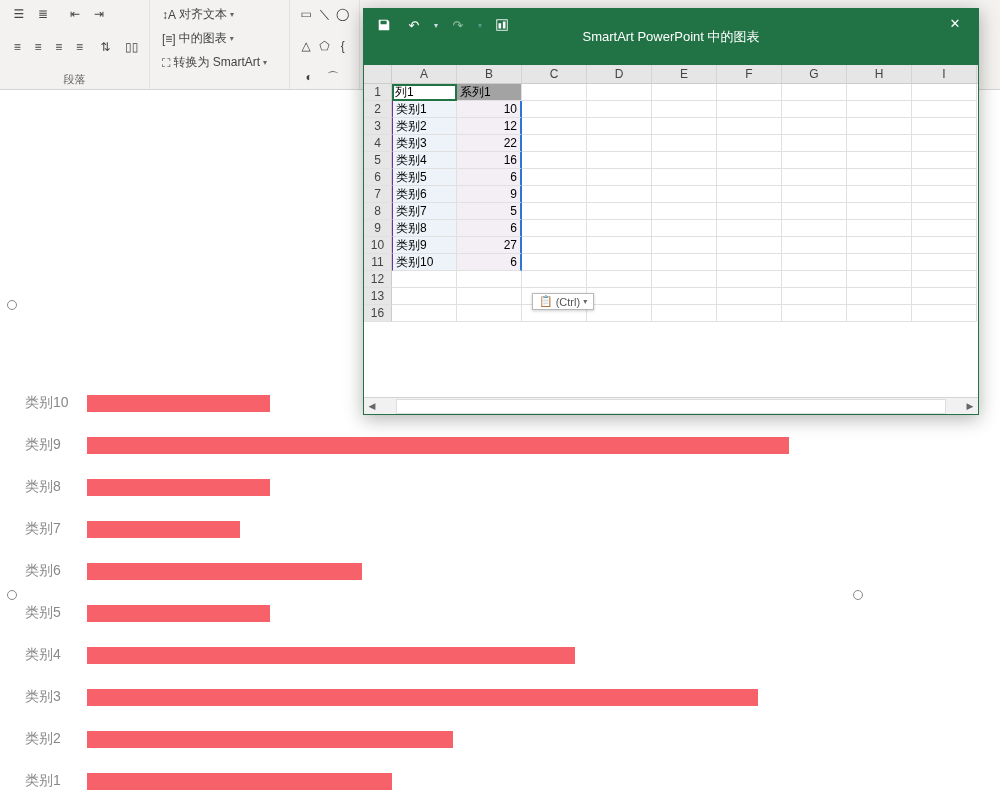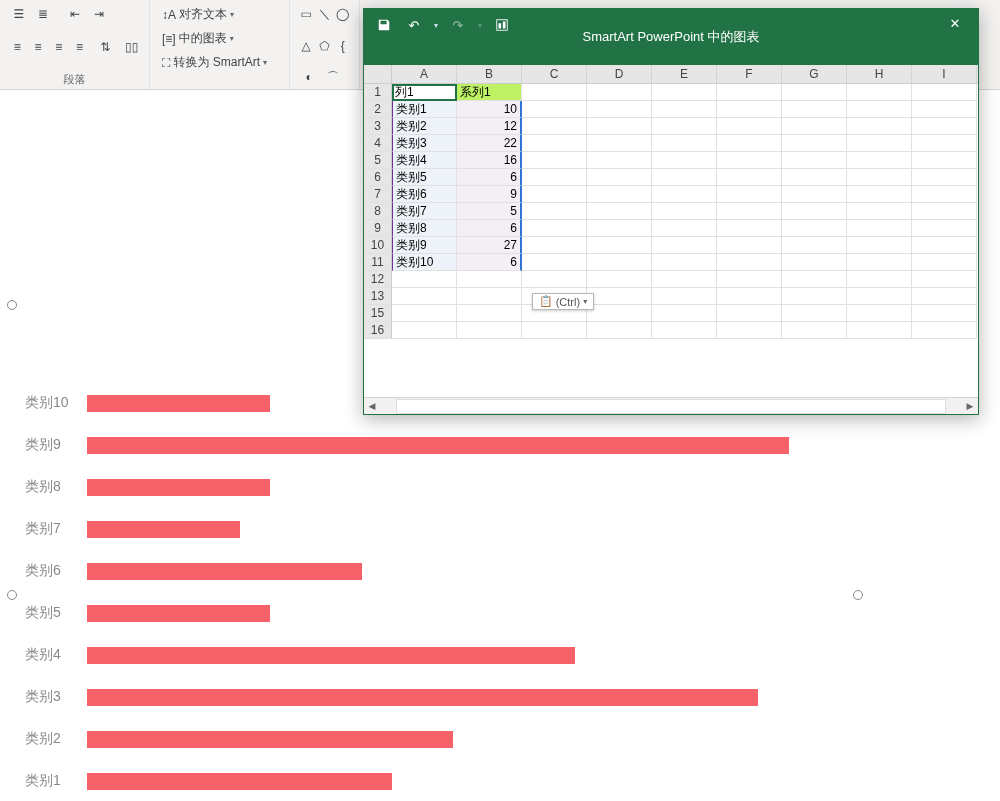--- a/index.html
+++ b/index.html
@@ -230,21 +230,21 @@
         <div class="col-h">F</div>
         <div class="col-h">G</div>
         <div class="col-h">H</div>
         <div class="col-h">I</div>
       </div>
     <div class="sheet-rows" id="sheetrows">
 
     <div class="sheet-row">
           <div class="row-h">1</div>
           <div class="cell">列1</div>
-          <div class="cell" style="background: #bef264;">系列1</div>
+          <div class="cell" style="background: #a3a3a3;">系列1</div>
           <div class="cell"></div>
           <div class="cell"></div>
           <div class="cell"></div>
           <div class="cell"></div>
           <div class="cell"></div>
           <div class="cell"></div>
           <div class="cell"></div>
         </div>
         <div class="sheet-row">
           <div class="row-h">2</div>
@@ -373,32 +373,20 @@
           <div class="cell"></div>
           <div class="cell"></div>
           <div class="cell"></div>
           <div class="cell"></div>
           <div class="cell"></div>
           <div class="cell"></div>
           <div class="cell"></div>
         </div>
         <div class="sheet-row">
           <div class="row-h">13</div>
-          <div class="cell"></div>
-          <div class="cell"></div>
-          <div class="cell"></div>
-          <div class="cell"></div>
-          <div class="cell"></div>
-          <div class="cell"></div>
-          <div class="cell"></div>
-          <div class="cell"></div>
-          <div class="cell"></div>
-        </div>
-        <div class="sheet-row">
-          <div class="row-h">15</div>
           <div class="cell"></div>
           <div class="cell"></div>
           <div class="cell"></div>
           <div class="cell"></div>
           <div class="cell"></div>
           <div class="cell"></div>
           <div class="cell"></div>
           <div class="cell"></div>
           <div class="cell"></div>
         </div>

